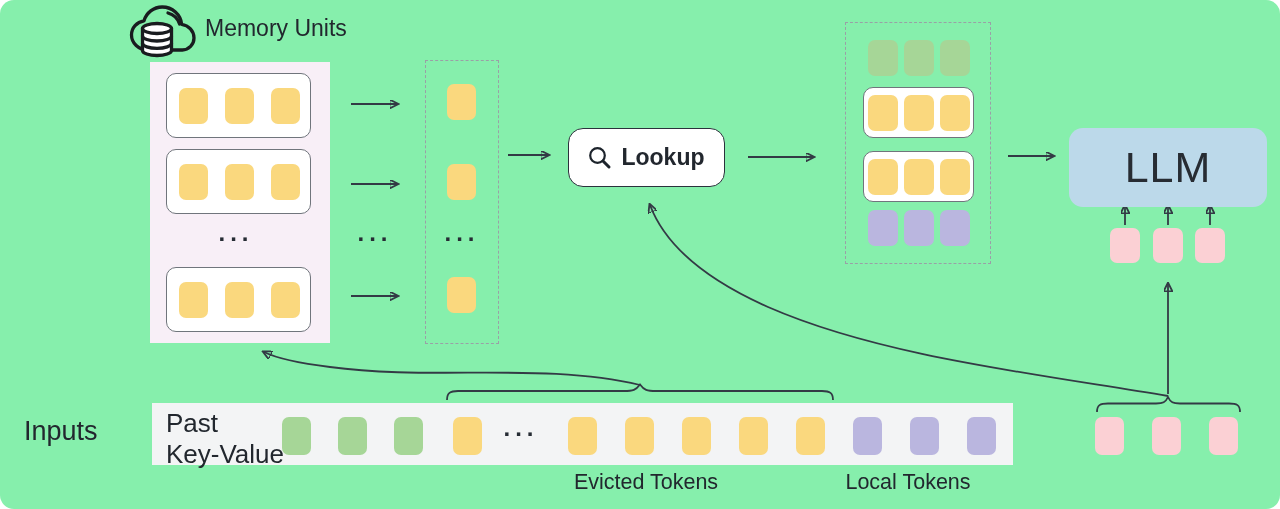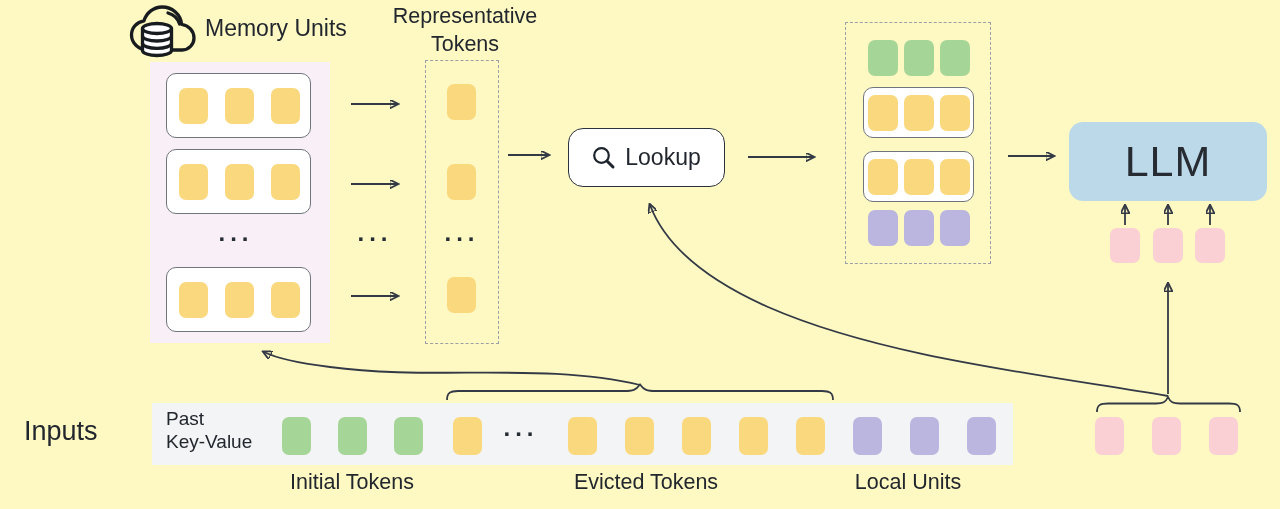--- a/index.html
+++ b/index.html
@@ -1,18 +1,18 @@
 <!DOCTYPE html>
 <html><head>
 <meta charset="utf-8">
 <style>
   * { margin:0; padding:0; box-sizing:border-box; }
   html,body { background:#ffffff; }
   body { font-family:"Liberation Sans", sans-serif; color:#22272E; }
-  .canvas { position:relative; width:1280px; height:509px; background:#fef9c3; overflow:hidden; }
+  .canvas { position:relative; width:1280px; height:509px; background:#86efac; overflow:hidden;border-radius:14px; }
   .abs { position:absolute; }
   .prewrap { white-space:pre-line; }
 
   
   .memory-panel { left:150px; top:62px; width:180px; height:281px; background:#F8EFF7; }
   .inputs-panel { left:152px; top:403px; width:861px; height:62px; background:#F3F4F5; }
   .dashed-box { border:1.6px dashed #9AA0A6; background:transparent; }
   .rep-box { left:425px; top:60px; width:74px; height:284px; }
   .cache-box { left:845px; top:22px; width:146px; height:242px; }
 
@@ -37,33 +37,33 @@
                   border:1.2px solid #70757C; border-radius:10px; display:flex;
                   justify-content:center; align-items:center; gap:6px; }
   .cache-framed .tok { width:30px; height:36px; }
 
   
   .lbl { color:#22272E; }
   .big-lbl { font-size:27px; line-height:1.3; }
   .node-lbl { font-size:21.5px; line-height:1.28; text-align:center; }
   .group-lbl { position:absolute; top:470px; font-size:21.5px; text-align:center; }
   .memory-units-lbl { left:205px; top:15px; font-size:23px; }
-  .past-kv-lbl { left:166px; top:408px; font-size:19px; line-height:1.2; }
+  .past-kv-lbl { left:166px; top:408px; font-size:26px; line-height:1.2; }
 
   .ellipsis { font-size:24px; font-weight:800; letter-spacing:5px; color:#262C34;
               text-align:center; line-height:28px; height:28px; }
 
   
   .lookup-btn { left:568px; top:128px; width:157px; height:59px; background:#fff;
                 border:1.8px solid #2B323C; border-radius:15px; display:flex;
-                align-items:center; justify-content:center; gap:9px; }
+                align-items:center; justify-content:center; gap:9px;font-weight:bold; }
   .lookup-btn span { font-size:23px; color:#22272E; }
 
   
-  .llm-box { left:1069px; top:122px; width:198px; height:79px; background:#BCD9EA;
+  .llm-box { left:1069px; top:128px; width:198px; height:79px; background:#BCD9EA;
              border-radius:14px; display:flex; align-items:center; justify-content:center; }
   .llm-box span { font-size:43px; letter-spacing:1px; color:#272C33; }
 
   .llm-tok { position:absolute; top:228px; width:30px; height:35px; border-radius:7px; }
 
   svg.overlay { position:absolute; left:0; top:0; width:1280px; height:509px; pointer-events:none; }
   svg.overlay path, svg.overlay line { stroke:#333A45; stroke-width:1.8; fill:none; }
 </style>
 </head>
 <body>
@@ -102,22 +102,20 @@
         <path d="M 42 11 C 47.5 12.5 51.8 16.6 53.6 22"></path>
         <path d="M 16.5 26.5 V 48.5 A 14.5 5 0 0 0 45.5 48.5 V 26.5" fill="#ffffff"></path>
         <ellipse cx="31" cy="26.5" rx="14.5" ry="5" fill="#ffffff"></ellipse>
         <path d="M 16.5 34 A 14.5 5 0 0 0 45.5 34"></path>
         <path d="M 16.5 41.3 A 14.5 5 0 0 0 45.5 41.3"></path>
       </g>
     </svg>
   </div>
   <div class="abs lbl memory-units-lbl">Memory Units</div>
 
-  <div class="abs lbl node-lbl prewrap" style="left:380px; top:3px; width:170px;">Representative
-Tokens</div>
 
 
   <div class="abs" style="left:150px; top:62px; width:180px; height:281px;">
     <div class="mem-row" style="top:11px;">
       <div class="tok c-yellow"></div>
       <div class="tok c-yellow"></div>
       <div class="tok c-yellow"></div>
     </div>
     <div class="mem-row" style="top:87px;">
       <div class="tok c-yellow"></div>
@@ -195,17 +193,16 @@
   <div class="bottom-tok c-yellow" style="left:796px;"></div>
 
   <div class="bottom-tok c-purple" style="left:853px;"></div>
   <div class="bottom-tok c-purple" style="left:910px;"></div>
   <div class="bottom-tok c-purple" style="left:967px;"></div>
 
   <div class="bottom-tok c-pink" style="left:1095px;"></div>
   <div class="bottom-tok c-pink" style="left:1152px;"></div>
   <div class="bottom-tok c-pink" style="left:1209px;"></div>
 
-  <div class="group-lbl lbl" style="left:272px; width:160px;">Initial Tokens</div>
   <div class="group-lbl lbl" style="left:566px; width:160px;">Evicted Tokens</div>
-  <div class="group-lbl lbl" style="left:828px; width:160px;">Local Units</div>
+  <div class="group-lbl lbl" style="left:828px; width:160px;">Local Tokens</div>
 
 </div>
 
 </body></html>

